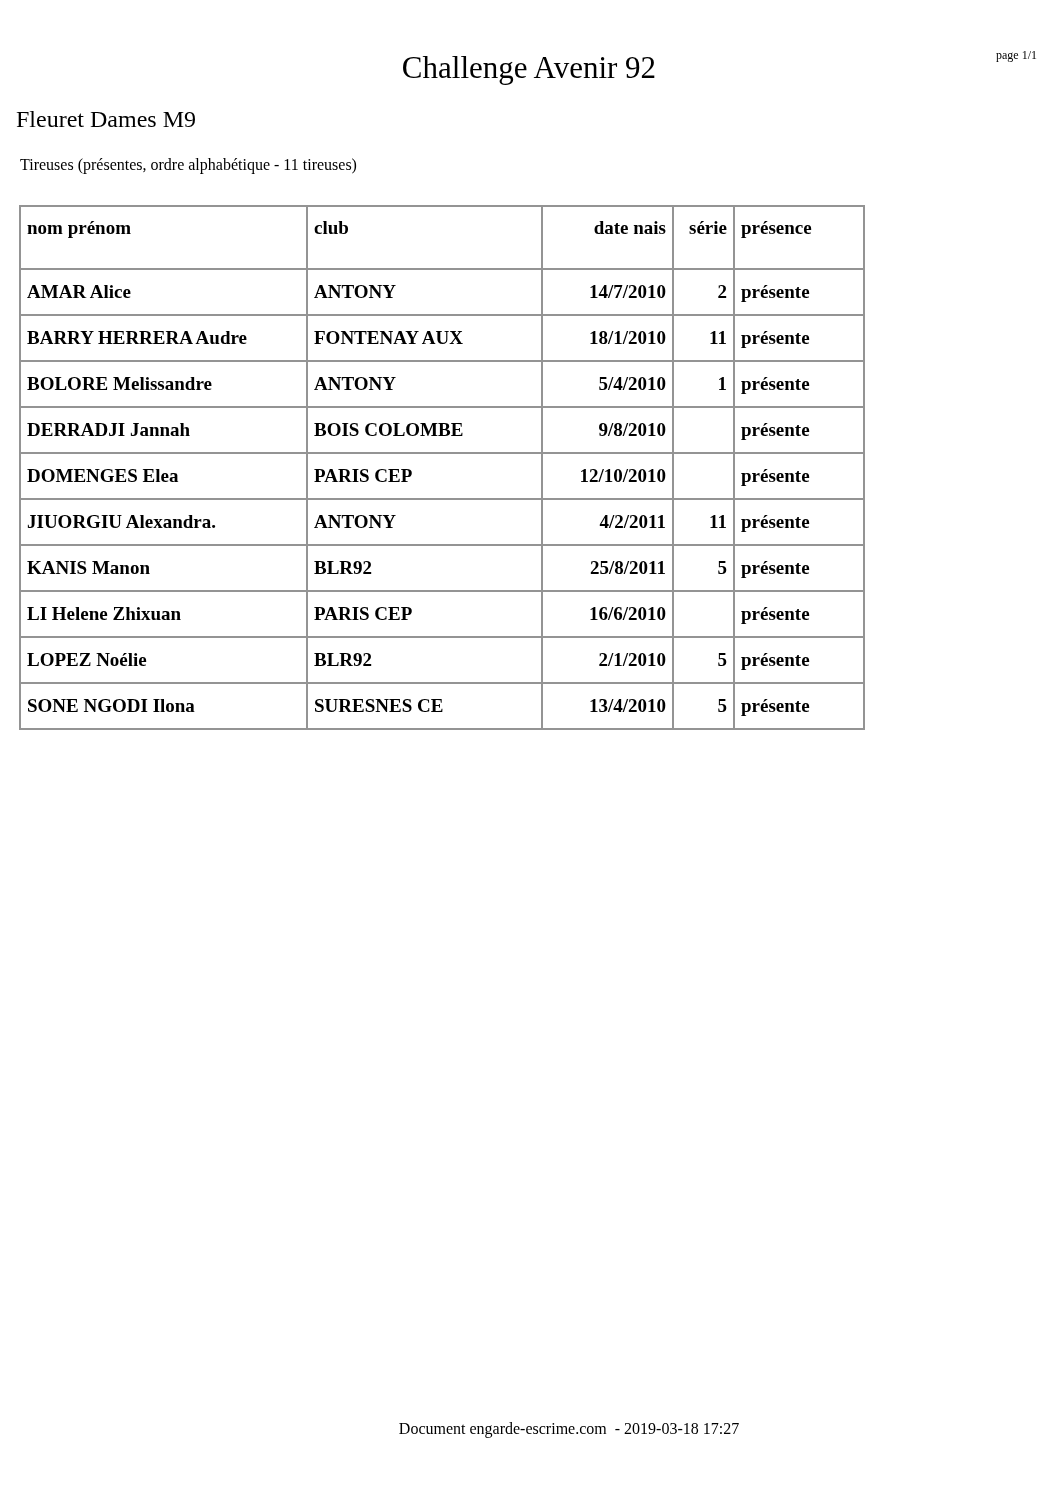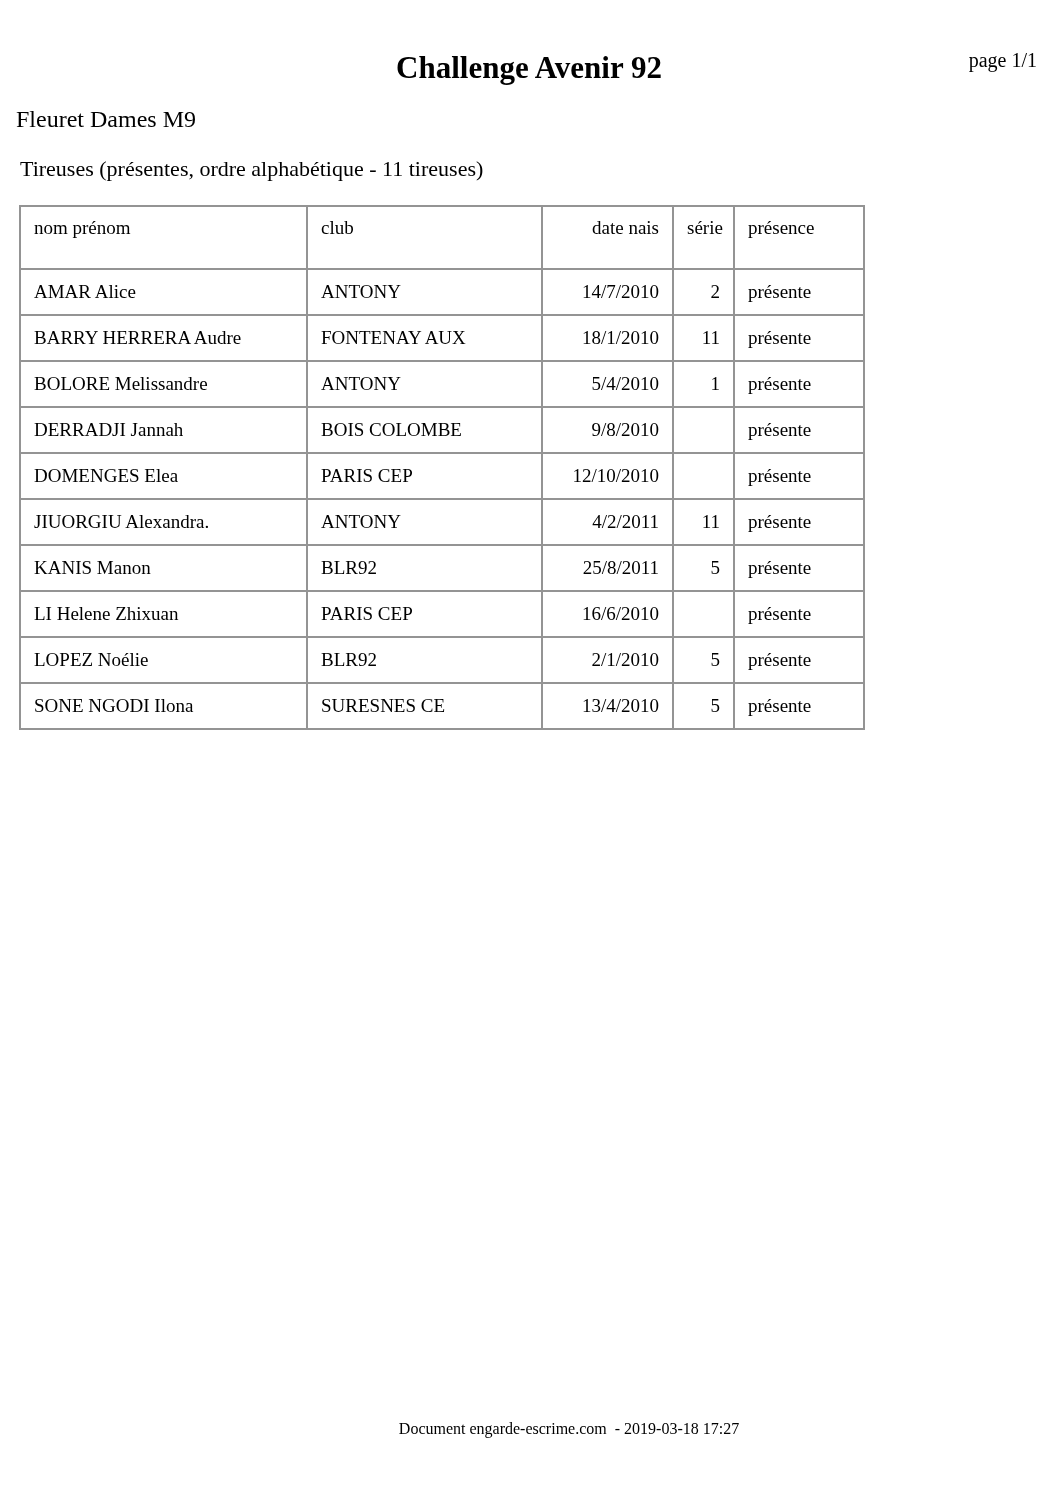--- a/index.html
+++ b/index.html
@@ -13,71 +13,71 @@
     height: 1497px;
     background: #ffffff;
     color: #000000;
     font-family: "Liberation Serif", "DejaVu Serif", serif;
     overflow: hidden;
   }
   .page-label {
     position: absolute;
     top: 48px;
     right: 21px;
-    font-size: 20px;
+    font-size: 12px;
     line-height: 1.2;
     margin-left: 44px;
   }
   .title {
     position: absolute;
     top: 51px;
     left: 0;
     width: 100%;
     text-align: center;
     font-size: 31px;
     line-height: 1.1;
-    font-weight: bold;
+    font-weight: normal;
     margin: 0;
   }
   .subtitle {
     position: absolute;
     top: 90px;
     left: 0;
     width: 100%;
     text-align: left;
     font-size: 24px;
     line-height: 1.15;
     font-weight: normal;
     margin: 16px;
   }
   .section-heading {
     position: absolute;
     top: 155px;
     left: 20px;
-    font-size: 22px;
+    font-size: 16px;
     line-height: 1.25;
     font-weight: normal;
     margin: 0;
   }
   .table-wrap {
     position: absolute;
     top: 205px;
     left: 19px;
   }
   table.roster {
     border-collapse: collapse;
     table-layout: fixed;
     width: 844px;
   }
   table.roster th,
   table.roster td {
     border: 2px solid #949494;
     font-size: 19px;
-    font-weight: normal;
-    padding: 0 13px;
+    font-weight: bold;
+    padding: 0 6px;
     overflow: hidden;
     white-space: nowrap;
     margin-top: 8px;
   }
   table.roster thead th {
     height: 51px;
     vertical-align: top;
     padding-top: 10px;
   }
   table.roster tbody td {

